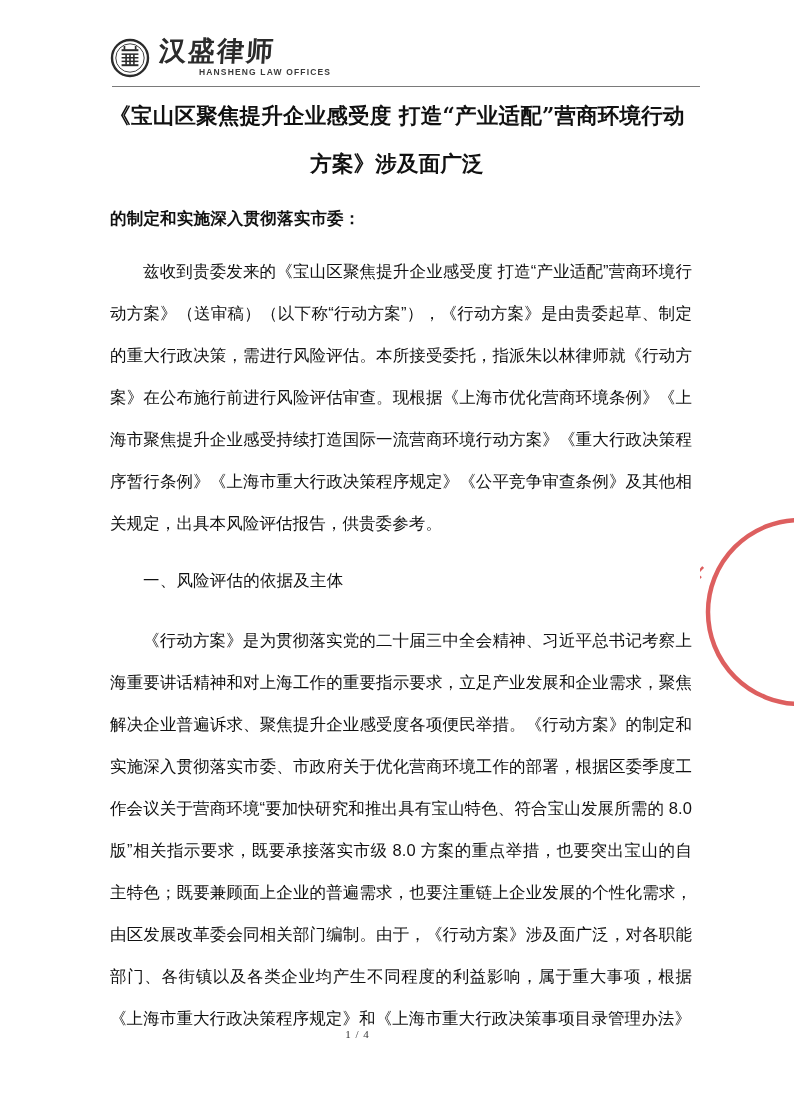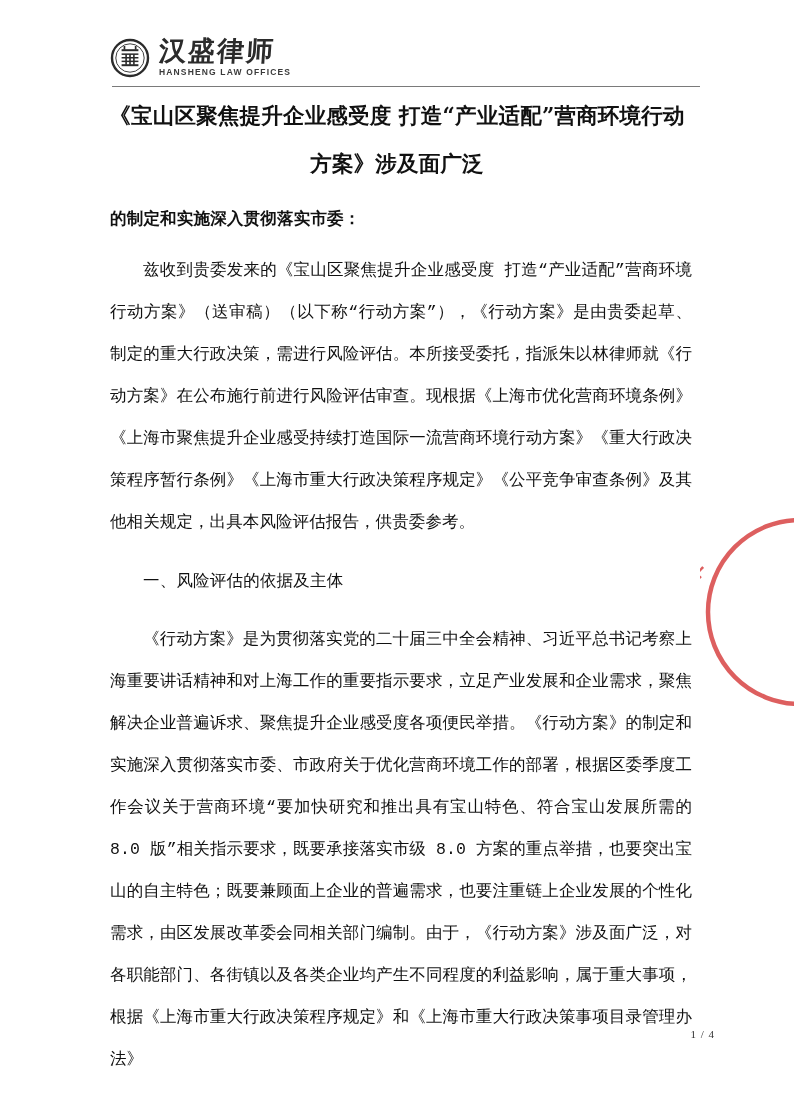--- a/index.html
+++ b/index.html
@@ -57,20 +57,21 @@
     transform: skewX(-4deg);
   }
   .logo-en {
     font-family: "Liberation Sans", sans-serif;
     font-size: 8.5px;
     font-weight: 700;
     letter-spacing: 1.15px;
     color: #3a3a3a;
     margin-top: 2px;
     white-space: nowrap;
+    margin-left: 40px;
   }
   .header-rule {
     position: absolute;
     left: 112px;
     top: 86px;
     width: 588px;
     height: 1px;
     background: #7a7a7a;
   }
 
@@ -104,21 +105,21 @@
     letter-spacing: 0.2px;
     margin-bottom: 13px;
   }
   .para {
     font-size: 16.5px;
     line-height: 42px;
     text-align: justify;
     text-justify: inter-character;
     text-indent: 2em;
     letter-spacing: 0.1px;
-    font-family: Liberation Mono, monospace;
+    font-family: Liberation Sans, sans-serif;
   }
   .section-heading {
     font-size: 16.5px;
     font-weight: 400;
     line-height: 42px;
     text-indent: 2em;
     letter-spacing: 0.2px;
     font-family: "DejaVu Serif", "Liberation Serif", serif;
   }
 
@@ -133,21 +134,21 @@
     opacity: 0.88;
   }
   .seal svg { display: block; }
 
   
   .footer {
     position: absolute;
     left: 0;
     top: 1028px;
     width: 715px;
-    text-align: right;
+    text-align: center;
     font-size: 11px;
     letter-spacing: 1px;
     color: #333333;
     font-family: "Liberation Serif", serif;
   }
 </style>
 </head>
 <body>
 
 <div class="page">

